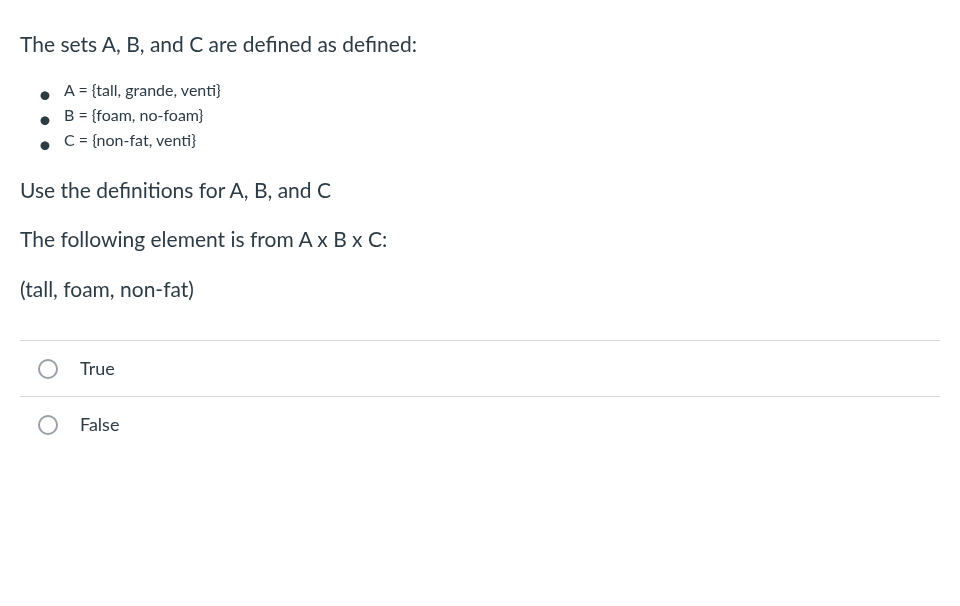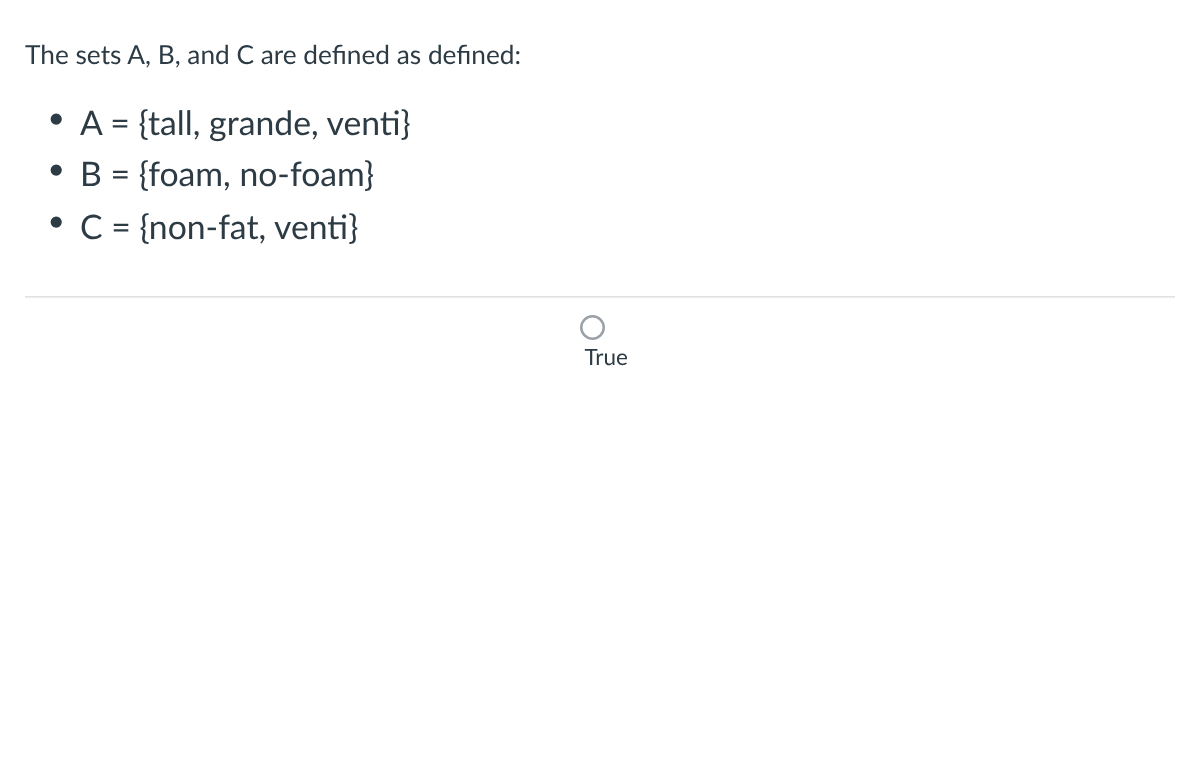--- a/index.html
+++ b/index.html
@@ -21,42 +21,41 @@
     }
     .question-stem ul {
       list-style: none;
       padding-left: 18px;
       margin-bottom: 22px;
     }
     .question-stem ul li {
       position: relative;
       padding-left: 26px;
       margin-bottom: 1px;
-      font-size: 27px;
+      font-size: 16px;
     }
     .question-stem ul li::before {
       content: "•";
       position: absolute;
       left: 0;
       top: 0;
       font-size: 24px;
       line-height: 1.3;
       color: #2d3b45;
     }
     .answers {
       margin-top: 36px;
     }
     .answer-row {
       display: flex;
       align-items: center;
       padding: 14px 8px 14px 18px;
       border-top: 1px solid #d7d7d7;
       font-size: 18px;
       color: #2d3b45;
-      flex-direction: column;
     }
     .answer-row:last-child {
       border-bottom: none;
     }
     .radio-outer {
       width: 20px;
       height: 20px;
       border: 2px solid #9aa0a6;
       border-radius: 50%;
       margin-right: 22px;
@@ -70,20 +69,27 @@
 </head>
 <body>
 
 <div class="question-stem">
   <p>The sets A, B, and C are defined as defined:</p>
   <ul>
     <li>A = {tall, grande, venti}</li>
     <li>B = {foam, no-foam}</li>
     <li>C = {non-fat, venti}</li>
   </ul>
+  <p>Use the definitions for A, B, and C</p>
+  <p>The following element is from  A x B x C:</p>
+  <p>(tall, foam, non-fat)</p>
 </div>
 
 <div class="answers">
   <div class="answer-row">
     <span class="radio-outer"></span>
     <span class="answer-label">True</span>
   </div>
+  <div class="answer-row">
+    <span class="radio-outer"></span>
+    <span class="answer-label">False</span>
+  </div>
 </div>
 
 </body></html>

